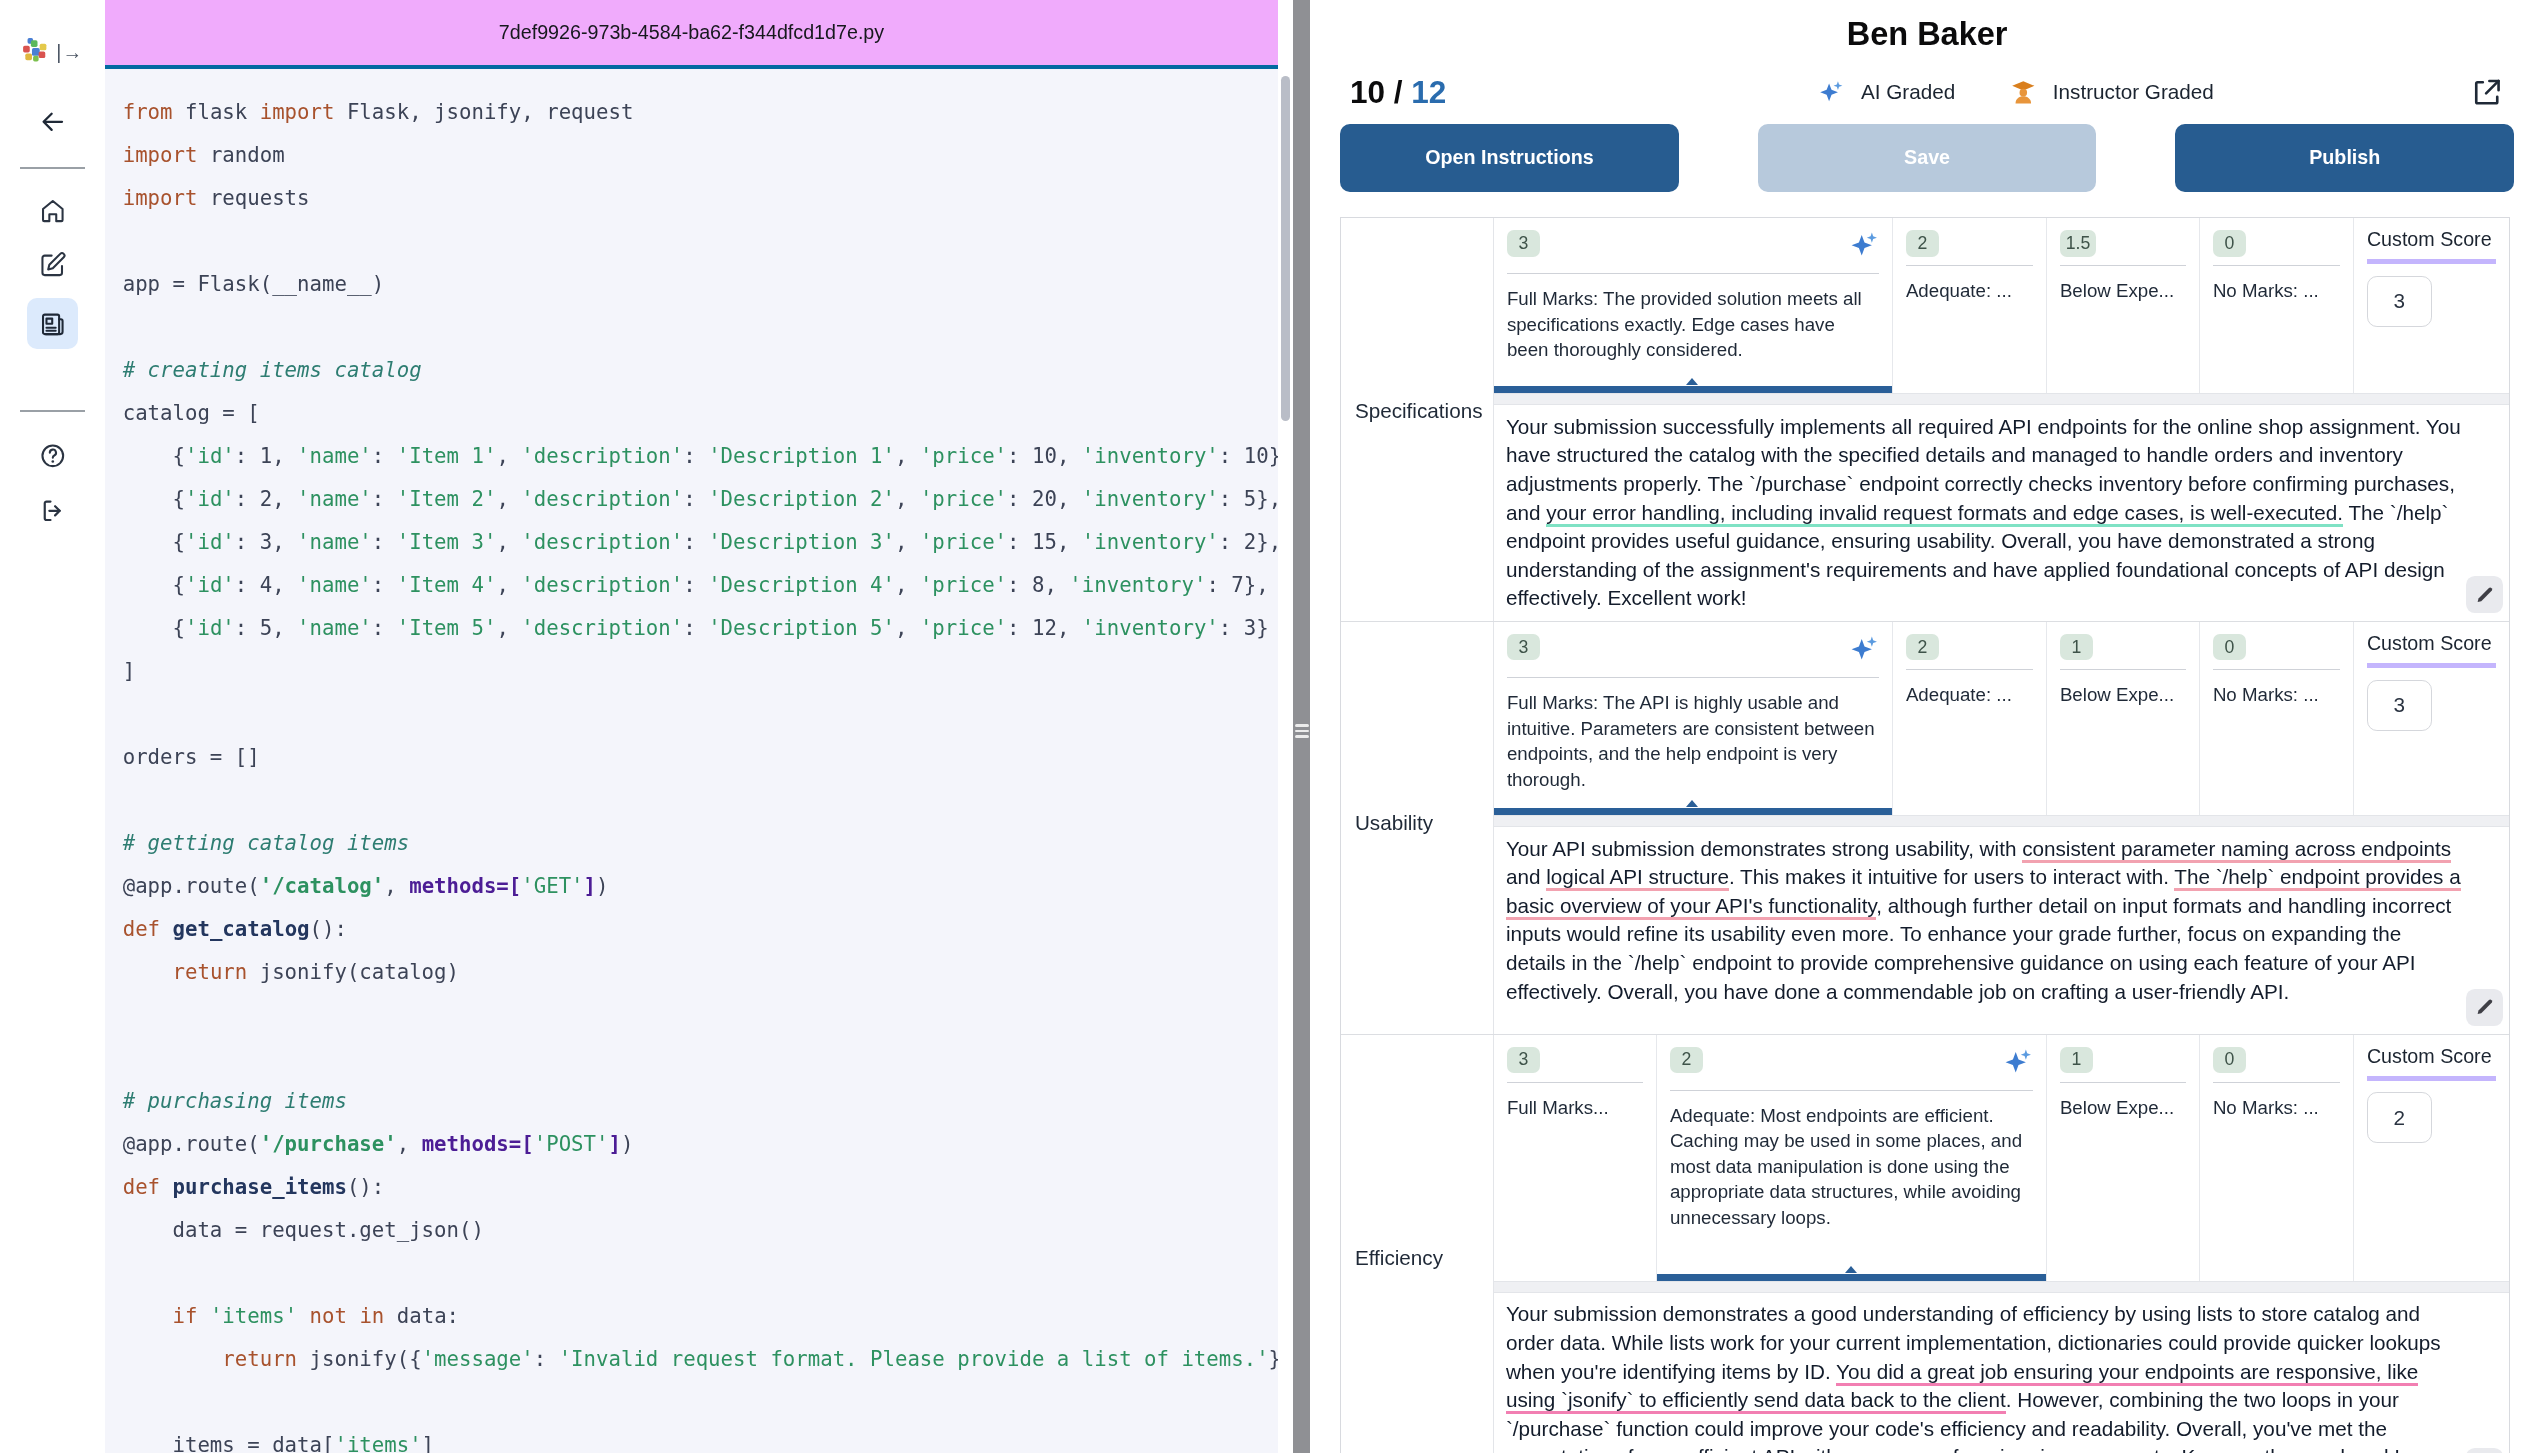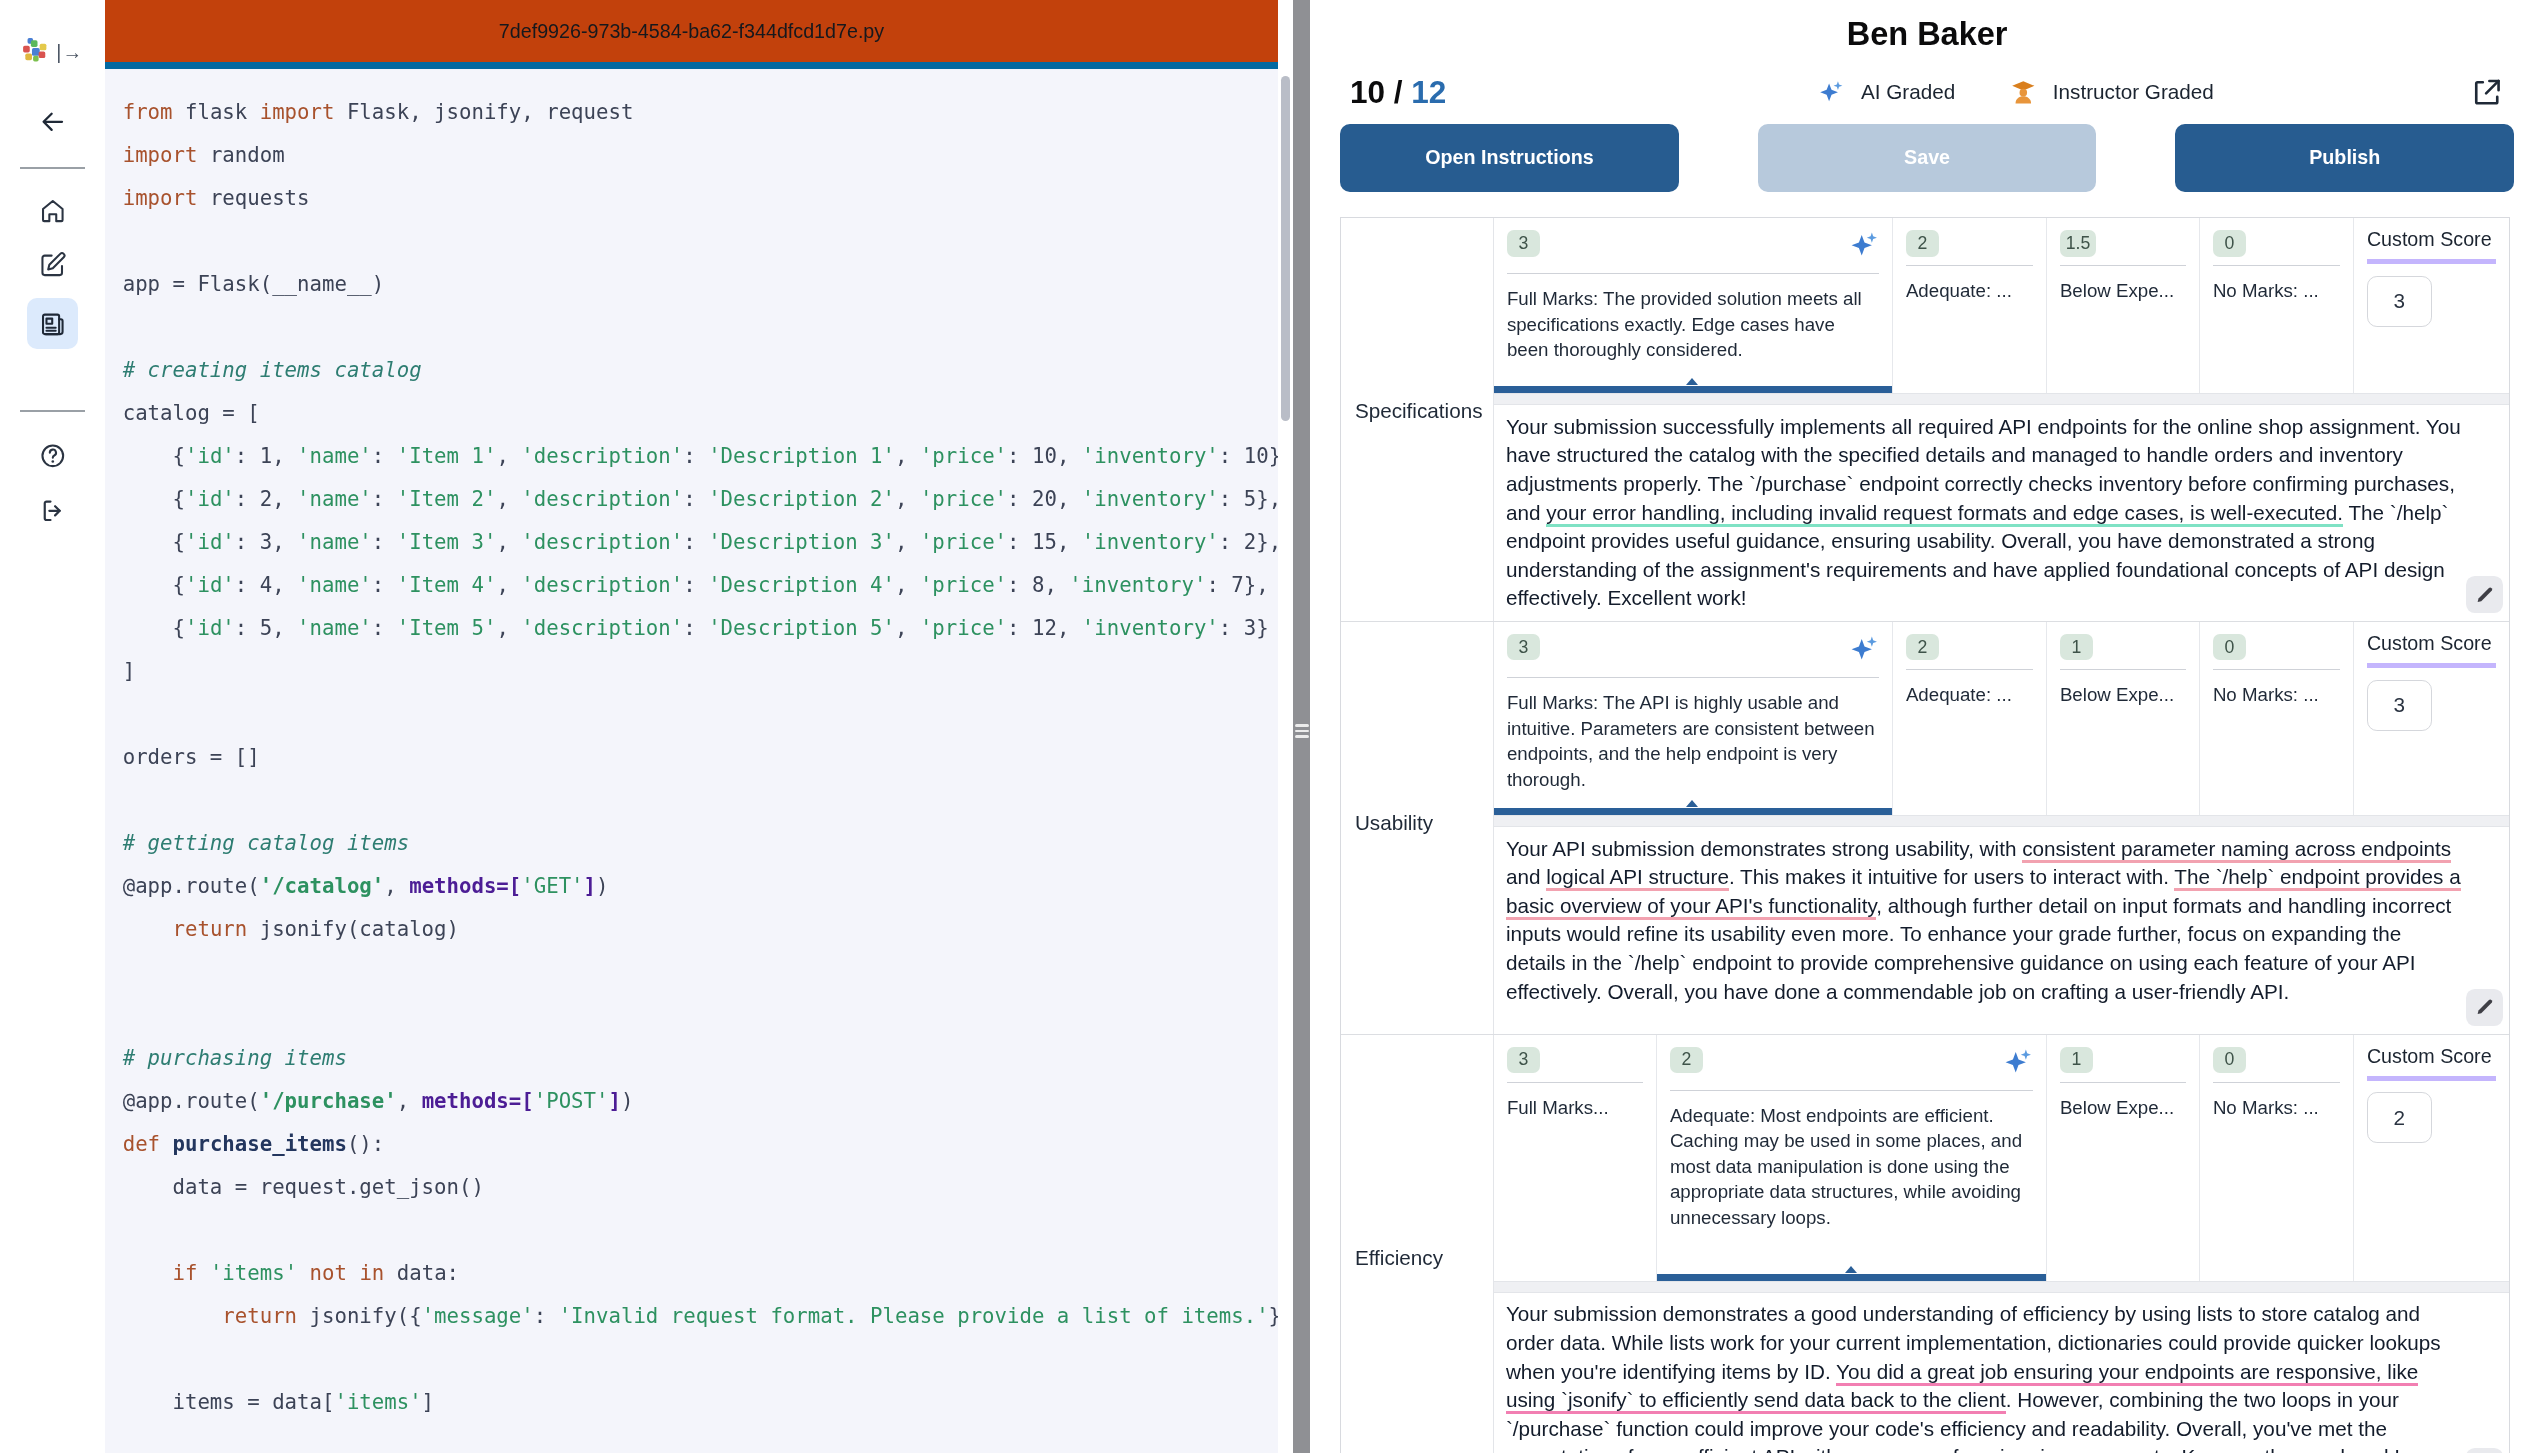--- a/index.html
+++ b/index.html
@@ -11,21 +11,21 @@
   .sidebar { width:105px; background:#fff; display:flex; flex-direction:column; align-items:center; flex:0 0 105px; }
   .logo-row { margin-top:37px; display:flex; align-items:center; gap:7.9px; }
   .expand-glyph { color:#4b5563; font-size:19.7px; letter-spacing:1px; }
   .sb-btn { width:43px; height:43px; display:flex; align-items:center; justify-content:center; border-radius:9.9px; cursor:pointer; background:transparent; border:none; }
   .sb-btn svg { width:27.6px; height:27.6px; }
   .sb-divider { width:65px; height:0; border-top:2px solid #9aa0a6; }
   .sb-active { background:#dceafc; width:51px; height:51px; }
 
   
   .editor { width:1173px; flex:0 0 1173px; background:#f4f5fb; display:flex; flex-direction:column; overflow:hidden; }
-  .editor-header { height:69px; background:#c2410c; border-bottom:7px solid #0369a1; display:flex; align-items:center; justify-content:center; }
+  .editor-header { height:69px; background:#f0abfc; border-bottom:4px solid #0369a1; display:flex; align-items:center; justify-content:center; }
   .filename { font-size:19.7px; color:#16181d; }
   .code { padding:21.7px 0 0 17.7px; font-family:"DejaVu Sans Mono", monospace; font-size:20.7px; color:#3c4356; overflow:hidden; flex:1; }
   .code-line { height:43px; line-height:43px; white-space:pre; }
   .tk-k { color:#a8522d; }
   .tk-s { color:#2d9160; }
   .tk-sb { color:#2d9160; font-weight:bold; }
   .tk-c { color:#2e7d72; font-style:italic; }
   .tk-f { color:#23365e; font-weight:bold; }
   .tk-b { color:#4c1d95; font-weight:bold; }
 
@@ -173,20 +173,21 @@
         <div class="code-line"><span>    {</span><span class="tk-s">'id'</span><span>: 2, </span><span class="tk-s">'name'</span><span>: </span><span class="tk-s">'Item 2'</span><span>, </span><span class="tk-s">'description'</span><span>: </span><span class="tk-s">'Description 2'</span><span>, </span><span class="tk-s">'price'</span><span>: 20, </span><span class="tk-s">'inventory'</span><span>: 5},</span></div>
         <div class="code-line"><span>    {</span><span class="tk-s">'id'</span><span>: 3, </span><span class="tk-s">'name'</span><span>: </span><span class="tk-s">'Item 3'</span><span>, </span><span class="tk-s">'description'</span><span>: </span><span class="tk-s">'Description 3'</span><span>, </span><span class="tk-s">'price'</span><span>: 15, </span><span class="tk-s">'inventory'</span><span>: 2},</span></div>
         <div class="code-line"><span>    {</span><span class="tk-s">'id'</span><span>: 4, </span><span class="tk-s">'name'</span><span>: </span><span class="tk-s">'Item 4'</span><span>, </span><span class="tk-s">'description'</span><span>: </span><span class="tk-s">'Description 4'</span><span>, </span><span class="tk-s">'price'</span><span>: 8, </span><span class="tk-s">'inventory'</span><span>: 7},</span></div>
         <div class="code-line"><span>    {</span><span class="tk-s">'id'</span><span>: 5, </span><span class="tk-s">'name'</span><span>: </span><span class="tk-s">'Item 5'</span><span>, </span><span class="tk-s">'description'</span><span>: </span><span class="tk-s">'Description 5'</span><span>, </span><span class="tk-s">'price'</span><span>: 12, </span><span class="tk-s">'inventory'</span><span>: 3}</span></div>
         <div class="code-line"><span>]</span></div>
         <div class="code-line"></div>
         <div class="code-line"><span>orders = []</span></div>
         <div class="code-line"></div>
         <div class="code-line"><span class="tk-c"># getting catalog items</span></div>
         <div class="code-line"><span>@app.route(</span><span class="tk-sb">'/catalog'</span><span>, </span><span class="tk-b">methods=[</span><span class="tk-s">'GET'</span><span class="tk-b">]</span><span>)</span></div>
+        <div class="code-line"><span class="tk-k">def</span><span> </span><span class="tk-f">get_catalog</span><span>():</span></div>
         <div class="code-line"><span>    </span><span class="tk-k">return</span><span> jsonify(catalog)</span></div>
         <div class="code-line"></div>
         <div class="code-line"></div>
         <div class="code-line"><span class="tk-c"># purchasing items</span></div>
         <div class="code-line"><span>@app.route(</span><span class="tk-sb">'/purchase'</span><span>, </span><span class="tk-b">methods=[</span><span class="tk-s">'POST'</span><span class="tk-b">]</span><span>)</span></div>
         <div class="code-line"><span class="tk-k">def</span><span> </span><span class="tk-f">purchase_items</span><span>():</span></div>
         <div class="code-line"><span>    data = request.get_json()</span></div>
         <div class="code-line"></div>
         <div class="code-line"><span>    </span><span class="tk-k">if</span><span> </span><span class="tk-s">'items'</span><span> </span><span class="tk-k">not</span><span> </span><span class="tk-k">in</span><span> data:</span></div>
         <div class="code-line"><span>        </span><span class="tk-k">return</span><span> jsonify({</span><span class="tk-s">'message'</span><span>: </span><span class="tk-s">'Invalid request format. Please provide a list of items.'</span><span>}), </span></div>

